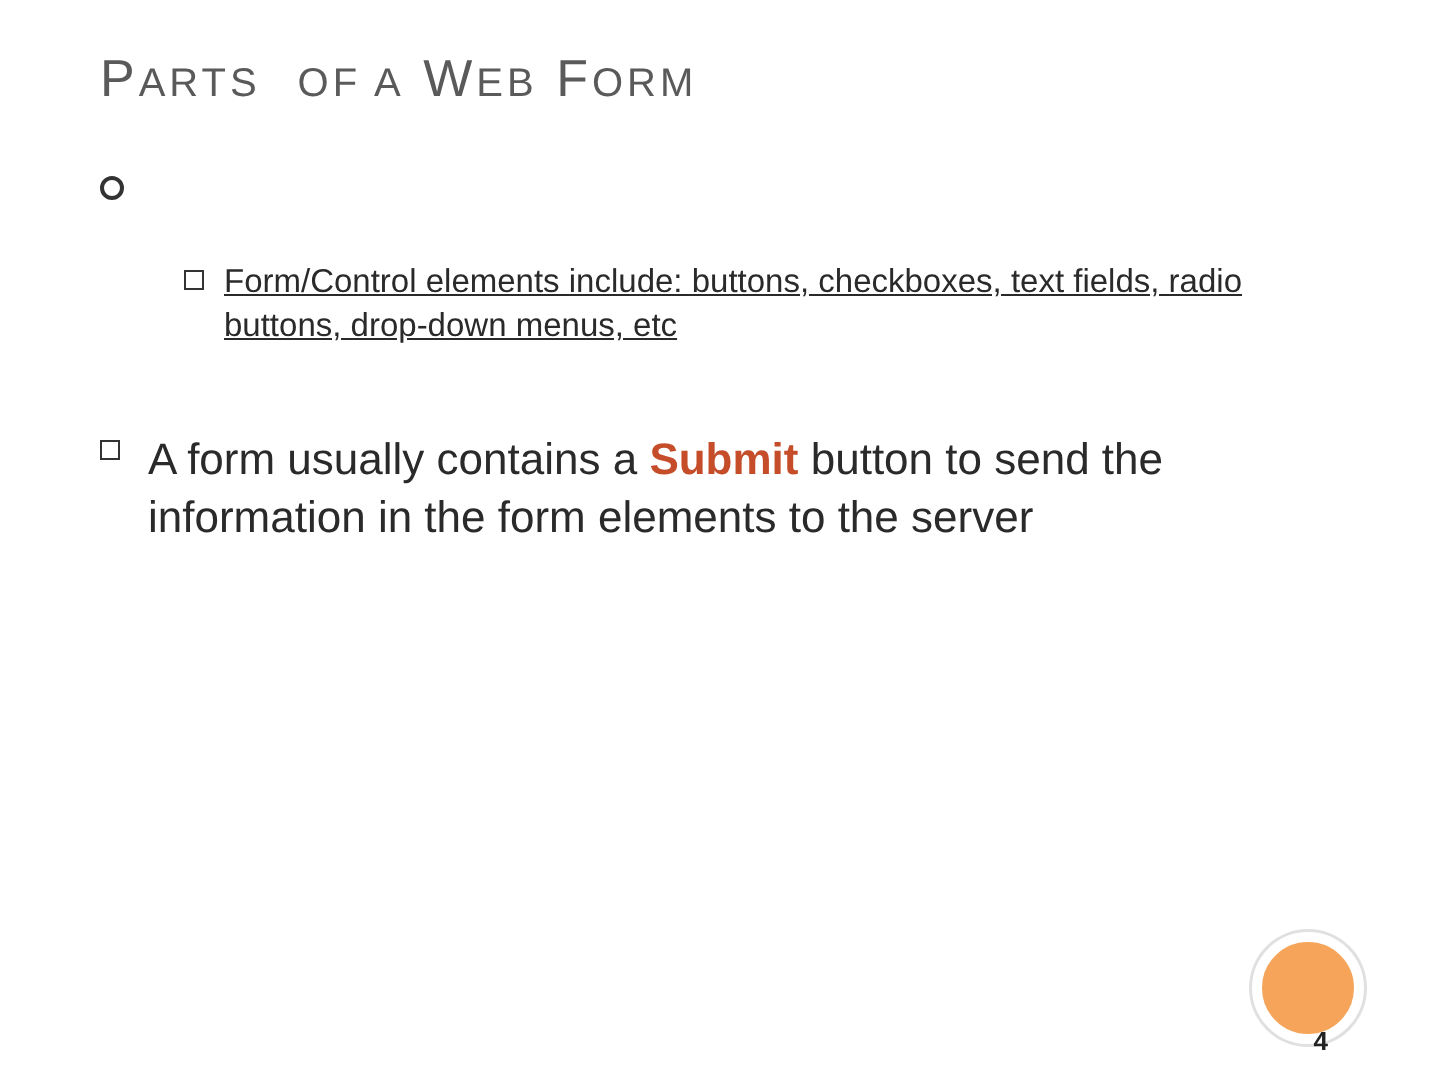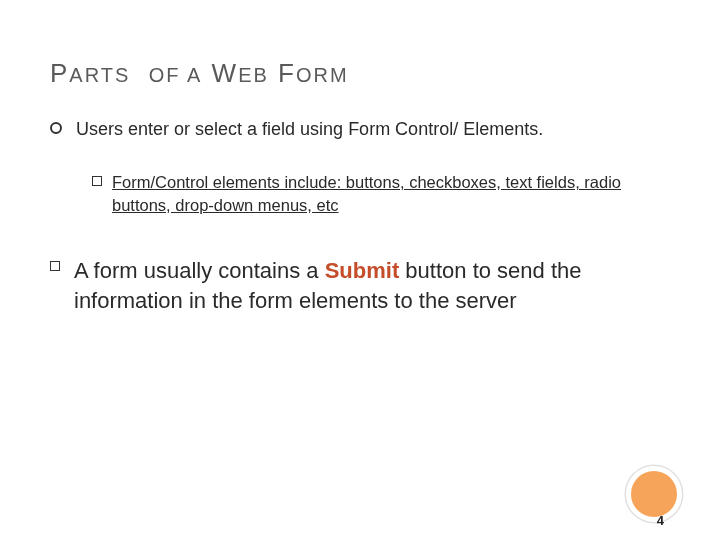--- a/index.html
+++ b/index.html
@@ -7,21 +7,21 @@
     width: 720px;
     height: 540px;
     background: #ffffff;
     font-family: Arial, Helvetica, sans-serif;
     position: relative;
     overflow: hidden;
   }
   .slide {
     width: 100%;
     height: 100%;
-    padding: 58px 50px 40px 50px;
+    padding: 24px 50px 40px 50px;
     position: relative;
   }
   .title {
     font-size: 26px;
     color: #5a5a5a;
     letter-spacing: 2px;
     font-weight: normal;
     margin-bottom: 28px;
     font-family: Arial, Helvetica, sans-serif;
   }
@@ -103,21 +103,20 @@
   <h1 class="title">
     <span class="caps-large">P</span><span class="caps-small">ARTS</span>&nbsp;
     <span class="caps-small">OF A</span>&nbsp;<span class="caps-large">W</span><span class="caps-small">EB</span>
     <span class="caps-large">F</span><span class="caps-small">ORM</span>
   </h1>
 
   <div class="body">
 
     <div class="item-l1">
       <span class="bullet-circle"></span>
-      <span>Users enter or select a field using Form Control/ Elements.</span>
     </div>
 
     <div class="item-l2">
       <span class="bullet-square"></span>
       <span>Form/Control elements include: buttons, checkboxes, text fields, radio buttons, drop-down menus, etc</span>
     </div>
 
     <div class="item-l1b">
       <span class="bullet-square-l"></span>
       <span>

